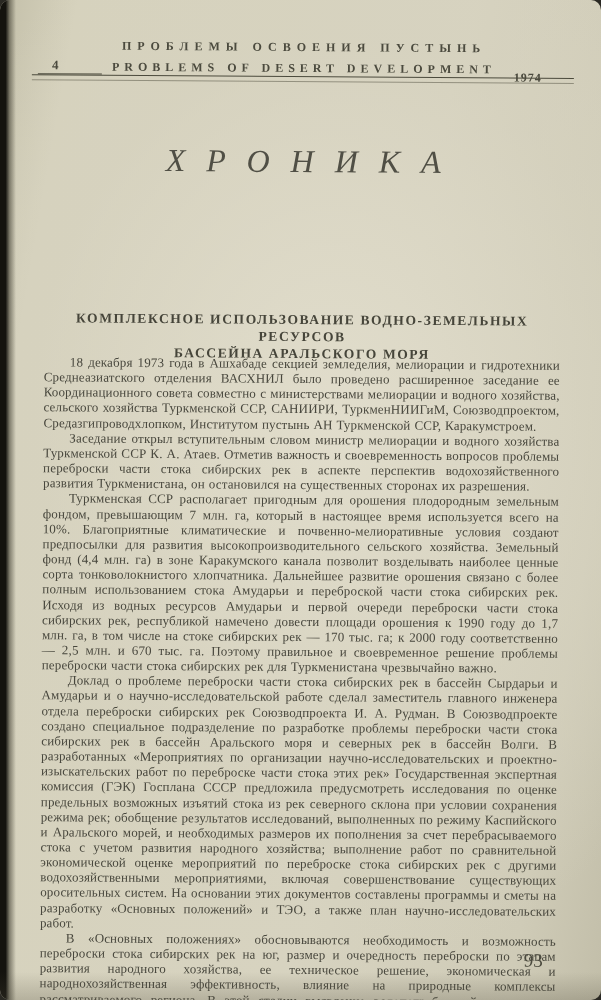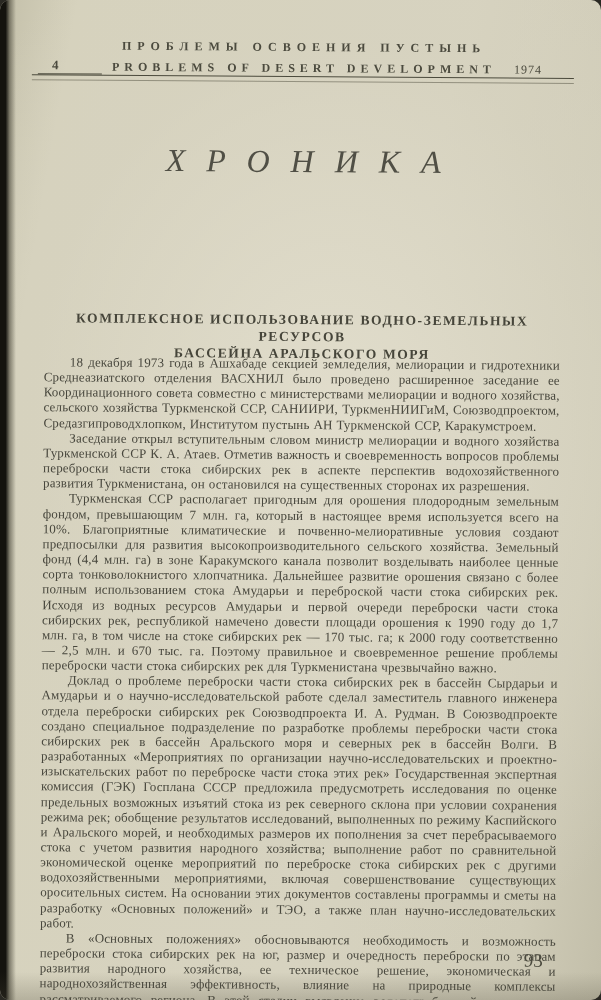--- a/index.html
+++ b/index.html
@@ -40,22 +40,22 @@
   }
   .issue-no {
     position: absolute; left: 14px; top: 1px;
     font-size: 13px; letter-spacing: 0; font-weight: bold;
   }
   .issue-rule {
     position: absolute; left: 0; top: 17px; width: 64px;
     border-top: 1.4px solid #4b4a3c;
   }
   .year-no {
-    position: absolute; right: 28px; top: 3px;
-    font-size: 12px; letter-spacing: 1px; font-weight: normal;
+    position: absolute; right: 28px; top: 11px;
+    font-size: 12px; letter-spacing: 1px; font-weight: bold;
   }
   .double-rule {
     position: absolute; top: 76px; left: 32px; width: 542px; height: 3.5px;
     border-top: 1.6px solid #4b4a3c;
     border-bottom: 1.2px solid #55544486;
   }
   .chronicle-title {
     position: absolute; top: 143px; left: 40px; width: 528px;
     text-align: center; font-style: italic; font-weight: 500;
     font-size: 32px; letter-spacing: 21px; text-indent: 21px;

